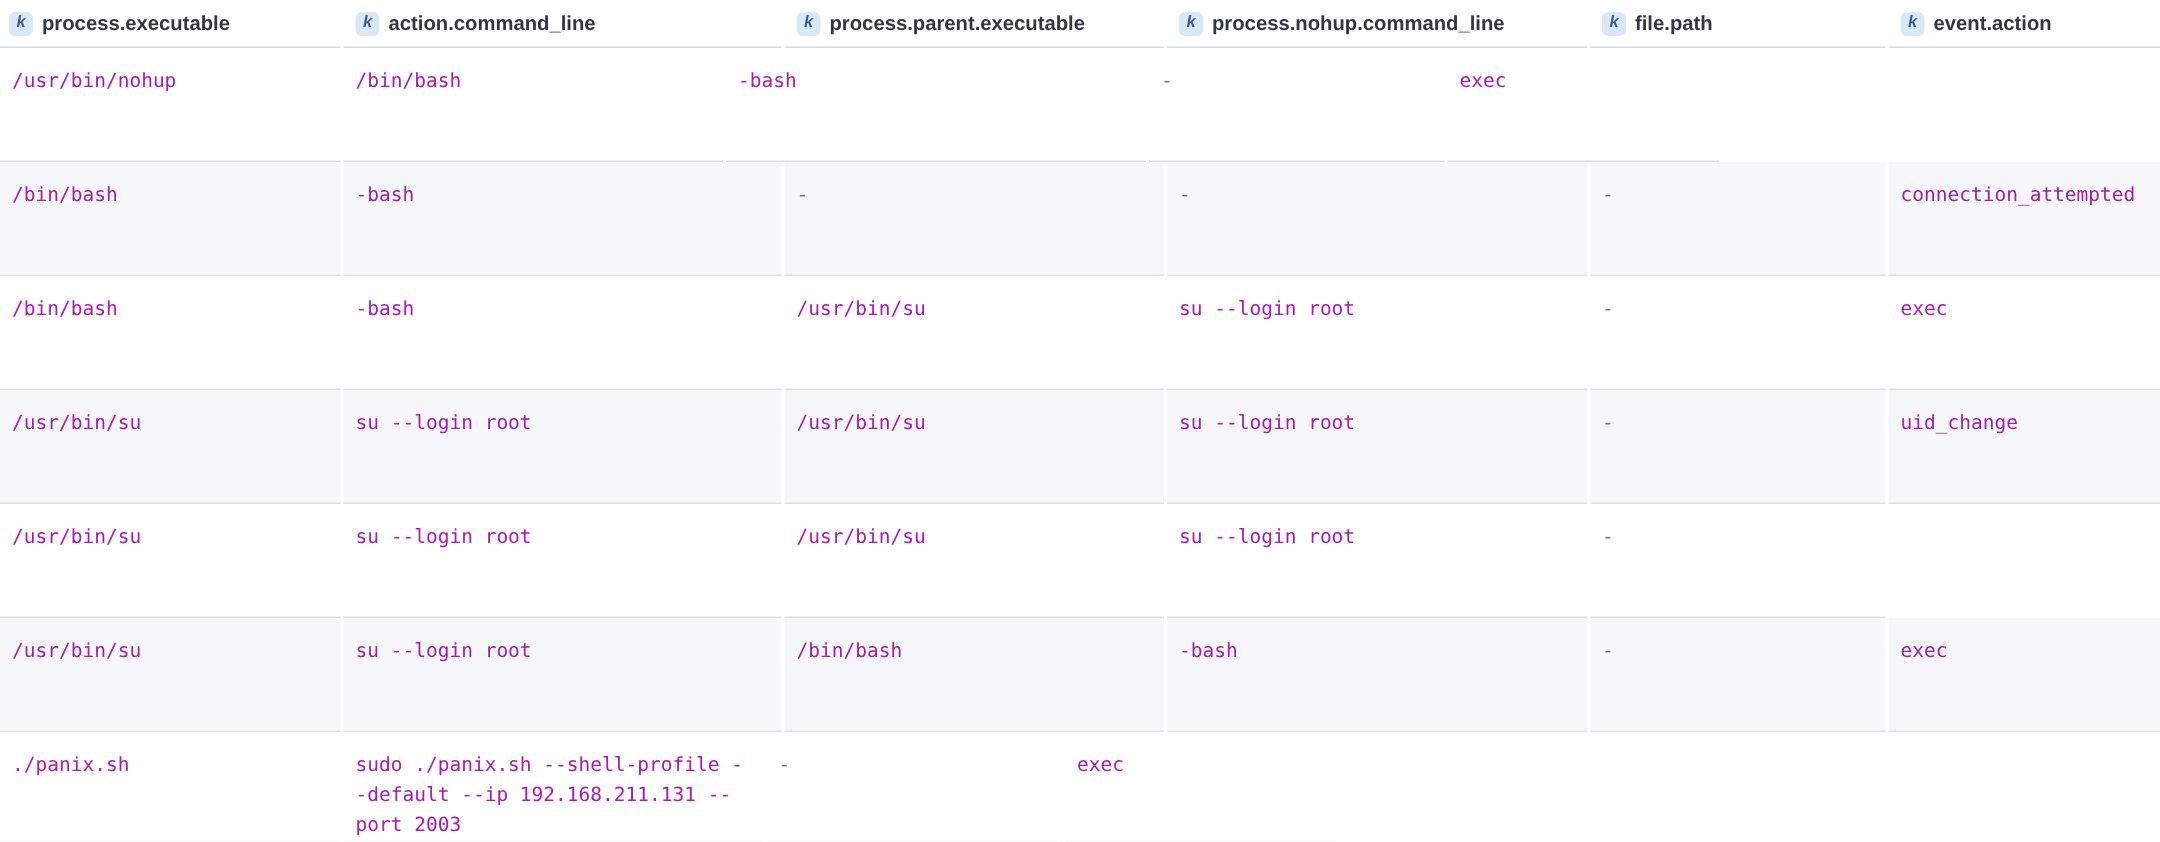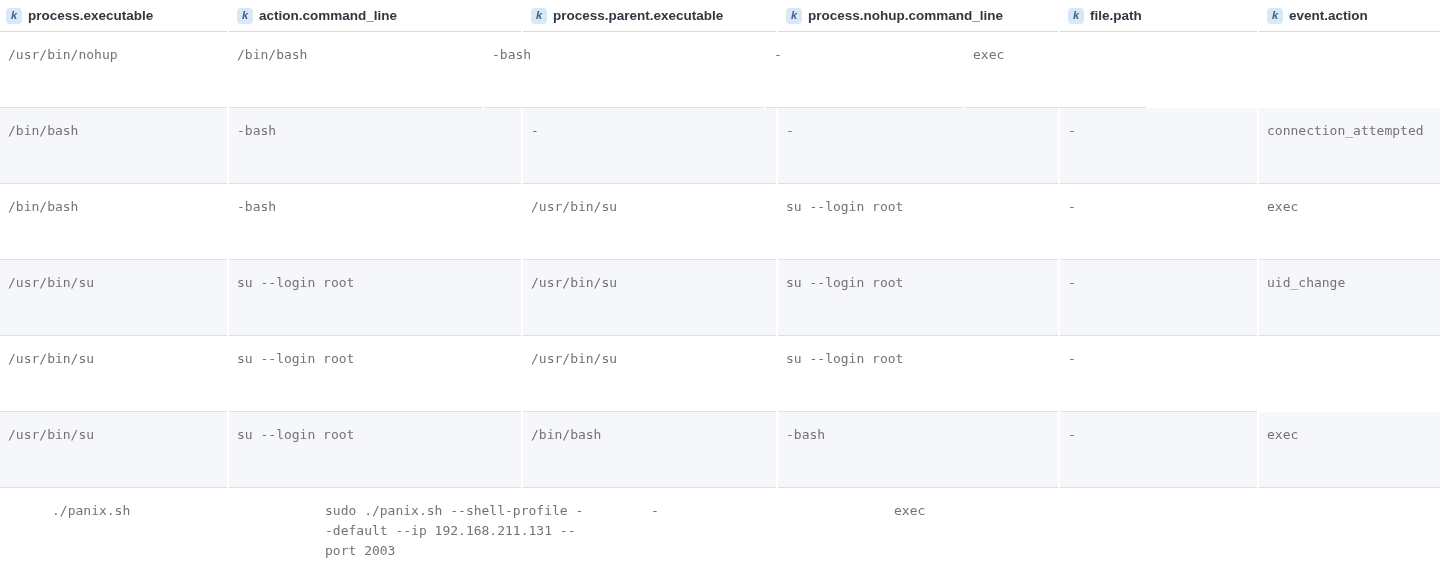--- a/index.html
+++ b/index.html
@@ -56,25 +56,25 @@
   }
 
   .cell {
     min-height: 76px;
     padding: 13px 8px 0 8px;
     border-bottom: 1px solid #dbe0e8;
     background: #ffffff;
     font-family: "DejaVu Sans Mono", "Liberation Mono", monospace;
     font-size: 13px;
     line-height: 20px;
-    color: #737373;
+    color: #a21caf;
     overflow: hidden;
   }
   .row.striped .cell { background: #f5f7fa; }
-  .row.last .cell { min-height: 73px; margin-left: 44px; }
+  .row.last .cell { min-height: 73px; }
   .cell.empty { color: #6e747f; }
 </style>
 </head>
 <body>
 
 <div class="grid">
 
   <div class="hrow">
     <div class="hcell c0">
       <span class="badge">k</span>

